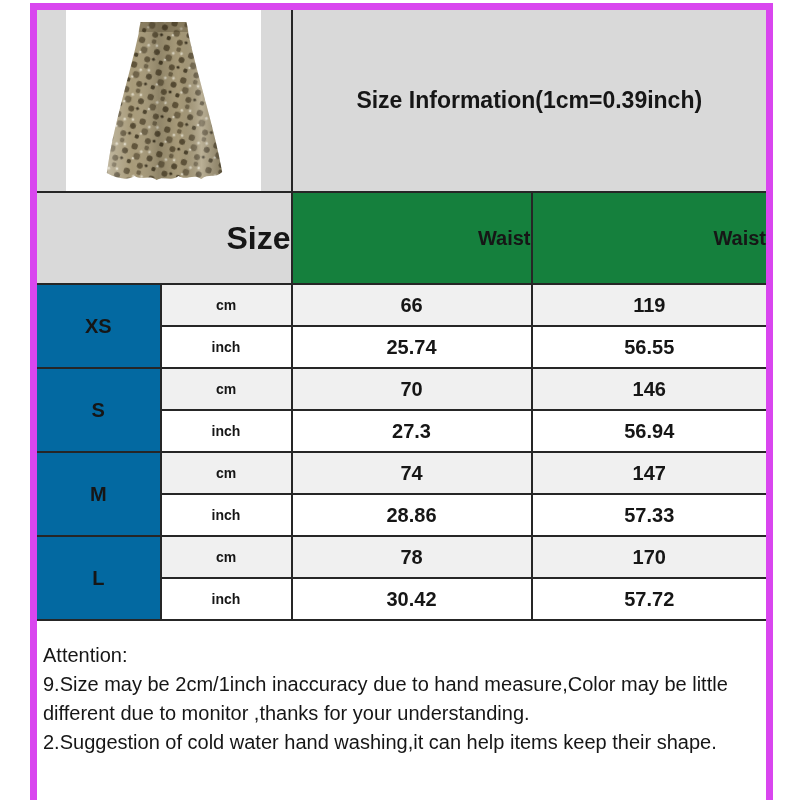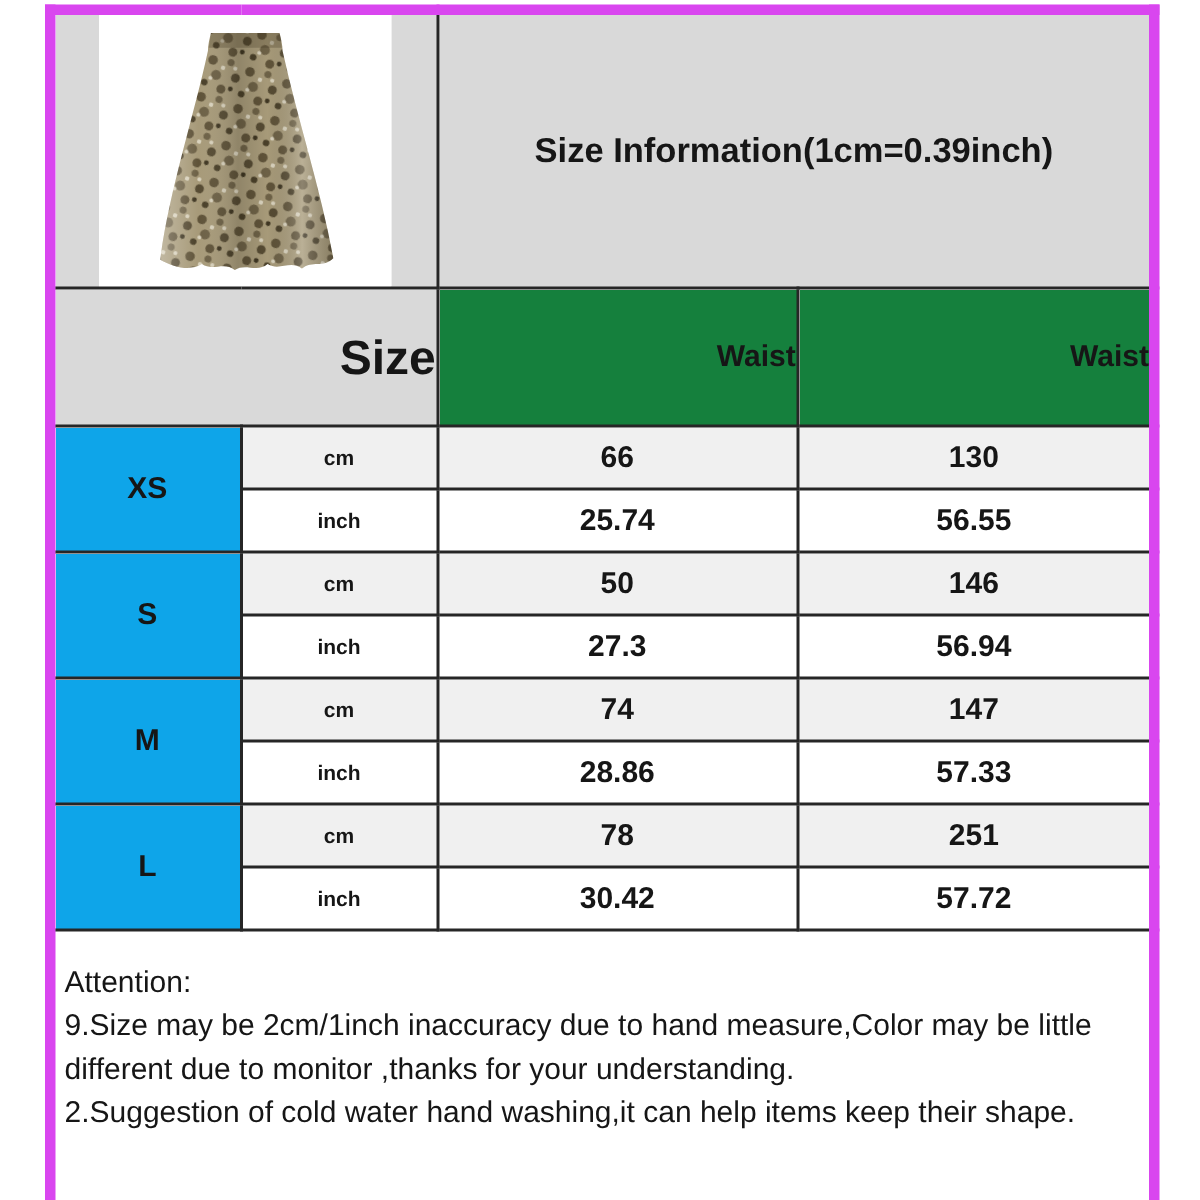--- a/index.html
+++ b/index.html
@@ -58,21 +58,21 @@
     background: #d9d9d9;
     font-weight: bold;
     font-size: 32px;
   }
   .cell-col-head {
     background: #15803d;
     font-weight: bold;
     font-size: 20px;
   }
   .cell-label {
-    background: #0ea5e9;
+    background: #0369a1;
     font-weight: bold;
     font-size: 20px;
   }
   tr.row-cm td.cell-unit,
   tr.row-cm td.cell-val { background: #f0f0f0; }
   tr.row-inch td.cell-unit,
   tr.row-inch td.cell-val { background: #ffffff; }
   .cell-unit { font-weight: bold; font-size: 14px; }
   .cell-val { font-weight: bold; font-size: 20px; }
 
@@ -150,32 +150,32 @@
     <tr class="row-head">
       <td colspan="2" class="cell-size-head">Size</td>
       <td class="cell-col-head">Waist</td>
       <td class="cell-col-head">Waist</td>
     </tr>
 
     <tr class="row-data row-cm">
       <td rowspan="2" class="cell-label">XS</td>
       <td class="cell-unit">cm</td>
       <td class="cell-val">66</td>
-      <td class="cell-val">130</td>
+      <td class="cell-val">119</td>
     </tr>
     <tr class="row-data row-inch">
       <td class="cell-unit">inch</td>
       <td class="cell-val">25.74</td>
       <td class="cell-val">56.55</td>
     </tr>
 
     <tr class="row-data row-cm">
       <td rowspan="2" class="cell-label">S</td>
       <td class="cell-unit">cm</td>
-      <td class="cell-val">50</td>
+      <td class="cell-val">70</td>
       <td class="cell-val">146</td>
     </tr>
     <tr class="row-data row-inch">
       <td class="cell-unit">inch</td>
       <td class="cell-val">27.3</td>
       <td class="cell-val">56.94</td>
     </tr>
 
     <tr class="row-data row-cm">
       <td rowspan="2" class="cell-label">M</td>
@@ -186,21 +186,21 @@
     <tr class="row-data row-inch">
       <td class="cell-unit">inch</td>
       <td class="cell-val">28.86</td>
       <td class="cell-val">57.33</td>
     </tr>
 
     <tr class="row-data row-cm">
       <td rowspan="2" class="cell-label">L</td>
       <td class="cell-unit">cm</td>
       <td class="cell-val">78</td>
-      <td class="cell-val">251</td>
+      <td class="cell-val">170</td>
     </tr>
     <tr class="row-data row-inch">
       <td class="cell-unit">inch</td>
       <td class="cell-val">30.42</td>
       <td class="cell-val">57.72</td>
     </tr>
 
     <tr class="row-attention">
       <td colspan="4" class="cell-attention">
         <div class="attention-line">Attention:</div>

